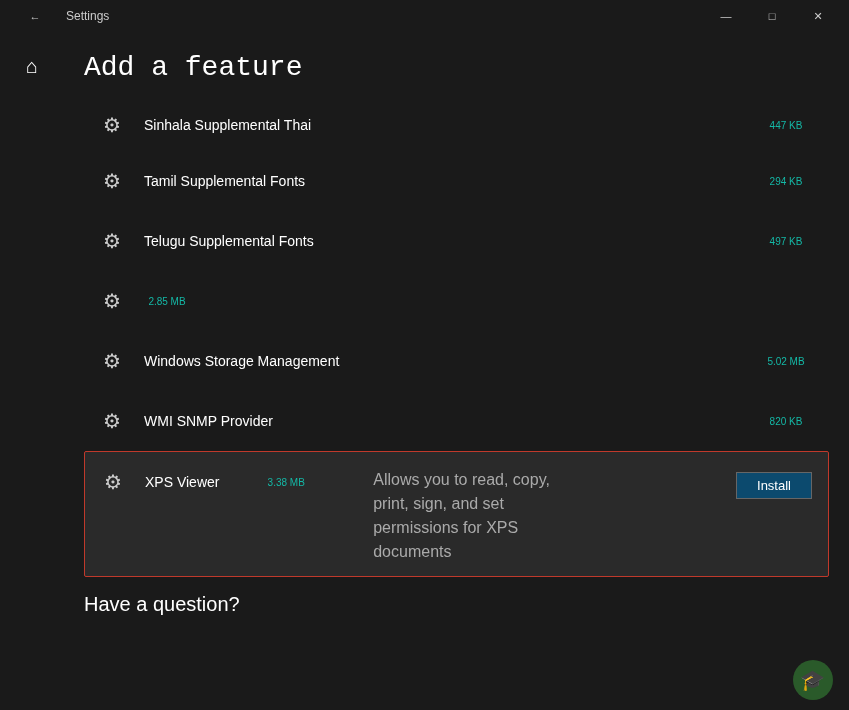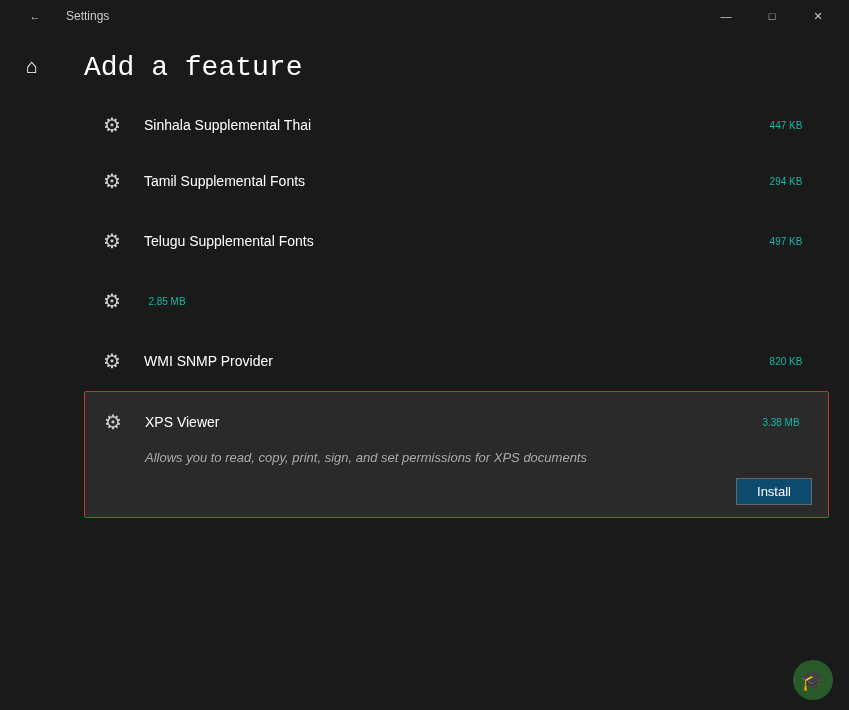--- a/index.html
+++ b/index.html
@@ -109,21 +109,21 @@
       display: flex;
       align-items: center;
       padding: 10px 8px;
       cursor: pointer;
       border-radius: 2px;
       min-height: 52px;
     }
     .feature-item.selected {
       background: #2a2a2a;
       border: 1.5px solid #c0392b;
-      flex-direction: column;
+      flex-direction: row;
       align-items: flex-start;
       padding: 10px 12px 12px 8px;
     }
 
     .feature-item-top {
       display: flex;
       align-items: center;
       width: 100%;
     }
 
@@ -147,26 +147,25 @@
 
     .feature-size {
       font-size: 10px;
       color: #14b8a6;
       min-width: 70px;
       text-align: center;
     }
 
     .feature-description {
       padding-left: 52px;
-      font-size: 13px;
+      font-size: 16px;
       color: #aaaaaa;
       margin-top: 6px;
       line-height: 1.5;
       width: 100%;
-      font-style: italic;
     }
 
     .install-btn-row {
       width: 100%;
       display: flex;
       justify-content: flex-end;
       padding-right: 4px;
       margin-top: 10px;
     }
     .install-btn {
@@ -274,36 +273,44 @@
         <li class="feature-item">
         <div class="feature-icon">
             <span class="gear-icon"></span>
           </div>
         <span class="feature-size">2.85 MB</span>
       </li>
         <li class="feature-item">
         <div class="feature-icon">
             <span class="gear-icon"></span>
           </div>
+        <span class="feature-name">Windows Storage Management</span>
+        <span class="feature-size">5.02 MB</span>
+      </li>
+        <li class="feature-item">
+        <div class="feature-icon">
+            <span class="gear-icon"></span>
+          </div>
         <span class="feature-name">WMI SNMP Provider</span>
         <span class="feature-size">820 KB</span>
       </li>
         <li class="feature-item selected">
         <div class="feature-item-top">
           <div class="feature-icon">
               <span class="gear-icon"></span>
             </div>
           <span class="feature-name">XPS Viewer</span>
           <span class="feature-size">3.38 MB</span>
         </div>
         <div class="feature-description">Allows you to read, copy, print, sign, and set permissions for XPS documents</div>
         <div class="install-btn-row">
           <button class="install-btn">Install</button>
         </div>
       </li>
       </ul>
 
+    <div class="have-question">Have a question?</div>
   </div>
 </div>
 
 <div class="avatar-container">
   <span>🎓</span>
 </div>
 
 </body></html>

